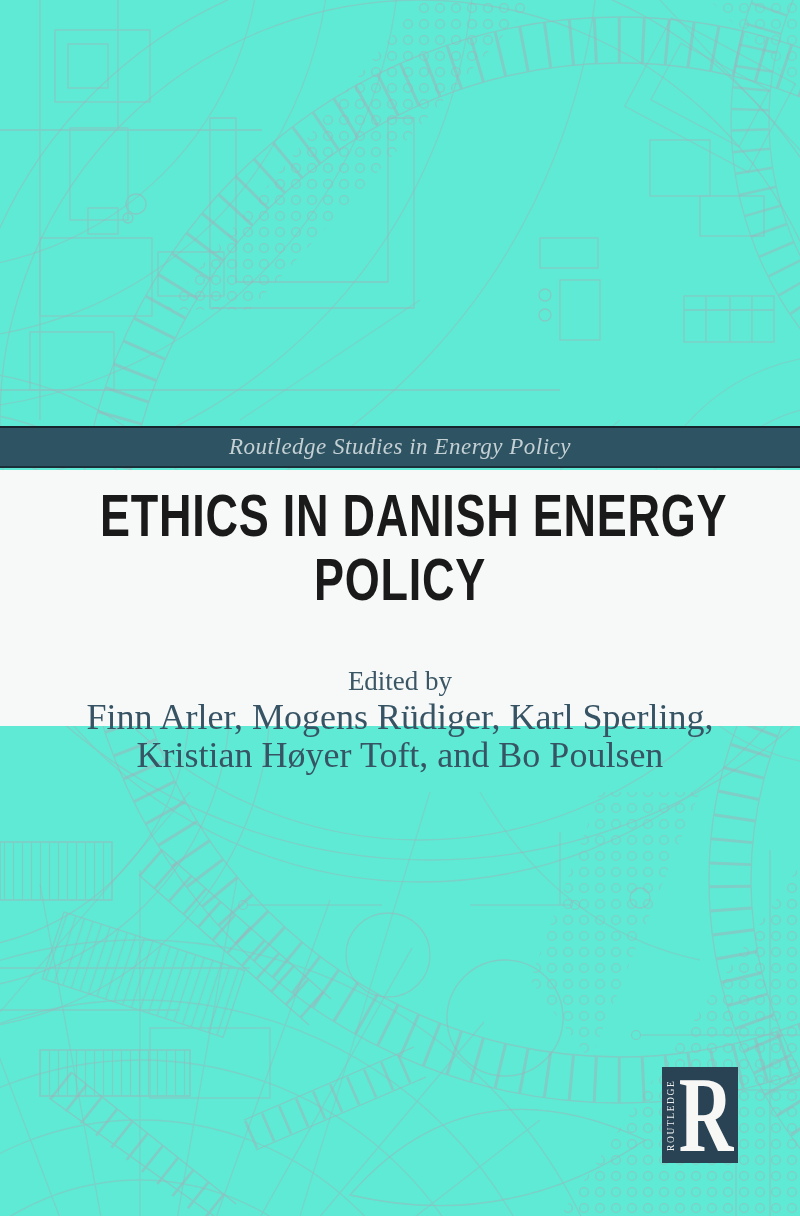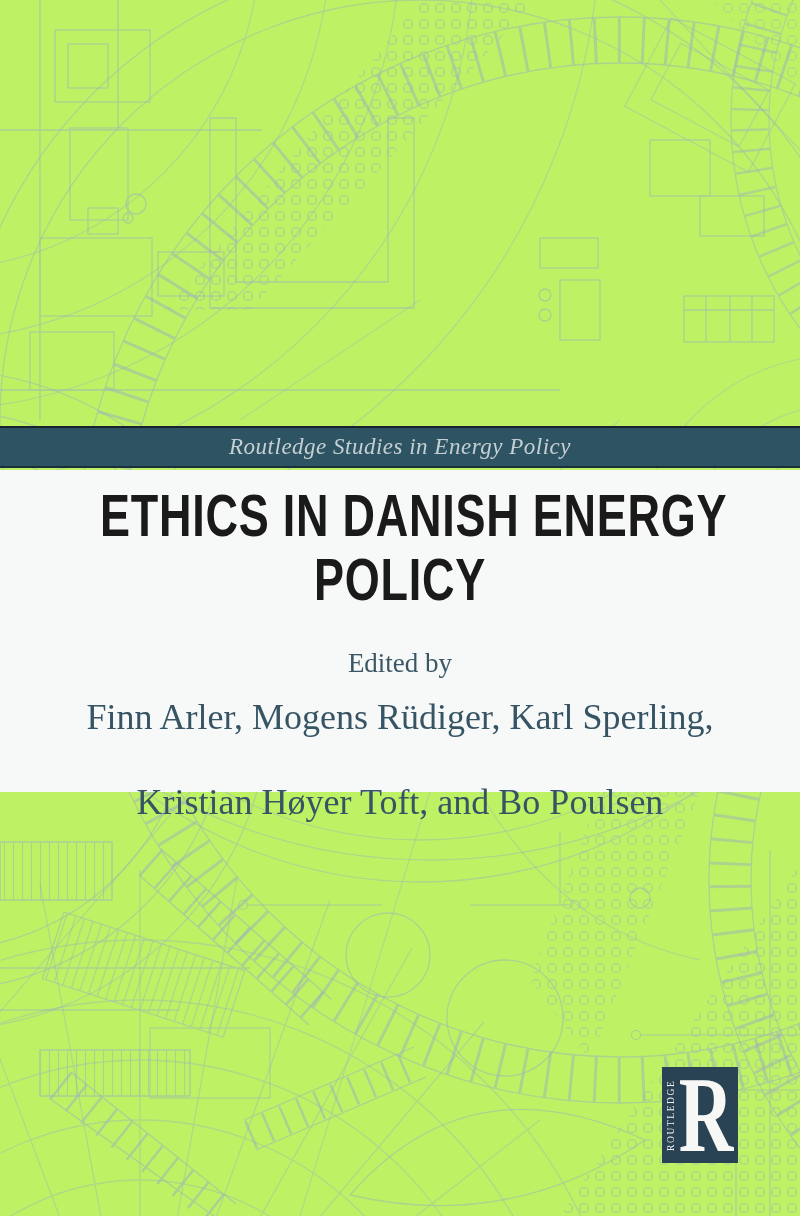--- a/index.html
+++ b/index.html
@@ -1,57 +1,57 @@
 <!DOCTYPE html>
 <html><head>
 <meta charset="utf-8">
 <style>
   html,body{margin:0;padding:0;background:#0e1920;}
   .cover{
     position:relative;width:800px;height:1216px;margin:0 auto;
-    background:#bef264;overflow:hidden;
+    background:#5eead4;overflow:hidden;
     font-family:"Liberation Serif",serif;
   }
   .blueprint{position:absolute;inset:0;display:block;}
 
   
   .series-band{
     position:absolute;left:0;top:426px;width:800px;height:42px;
     background:#2e5463;
     border-top:2px solid #16242d;border-bottom:2px solid #1b2f3a;
     box-sizing:border-box;
     display:flex;align-items:center;justify-content:center;
   }
   .series-band .series-label{
     font-family:"Liberation Serif",serif;font-style:italic;
     font-size:23px;color:#c5d0d4;letter-spacing:.5px;
   }
 
   
   .title-band{
-    position:absolute;left:0;top:470px;width:800px;height:322px;
+    position:absolute;left:0;top:470px;width:800px;height:256px;
     background:#f7f9f8;
   }
   .book-title{
     position:absolute;top:14px;left:0;width:100%;margin:0;
     text-align:center;color:#1a1a1a;
     font-family:"Liberation Sans",sans-serif;font-weight:bold;
     font-size:60px;line-height:64px;letter-spacing:1px;
   }
   .book-title .title-line{display:block;transform:scaleX(.75);transform-origin:50% 50%;white-space:nowrap;}
   .edited-by{
-    position:absolute;top:178px;left:0;width:100%;
+    position:absolute;top:196px;left:0;width:100%;
     text-align:center;font-size:27px;color:#3b5766;
   }
   .editors-line1,.editors-line2{
     position:absolute;left:0;width:100%;text-align:center;
     font-size:36px;color:#35536'4';
   }
   .editors-line1{top:226px;color:#35536a;}
-  .editors-line2{top:264px;color:#35536a;margin-top:47px;}
+  .editors-line2{top:264px;color:#35536a;}
   .editors-line1,.editors-line2{color:#375465;}
 
   
   .logo-panel{
     position:absolute;left:662px;top:1067px;width:76px;height:96px;
     background:#2a4354;
   }
   .logo-vert{
     position:absolute;left:4px;top:0;height:96px;
     writing-mode:vertical-rl;transform:rotate(180deg);

